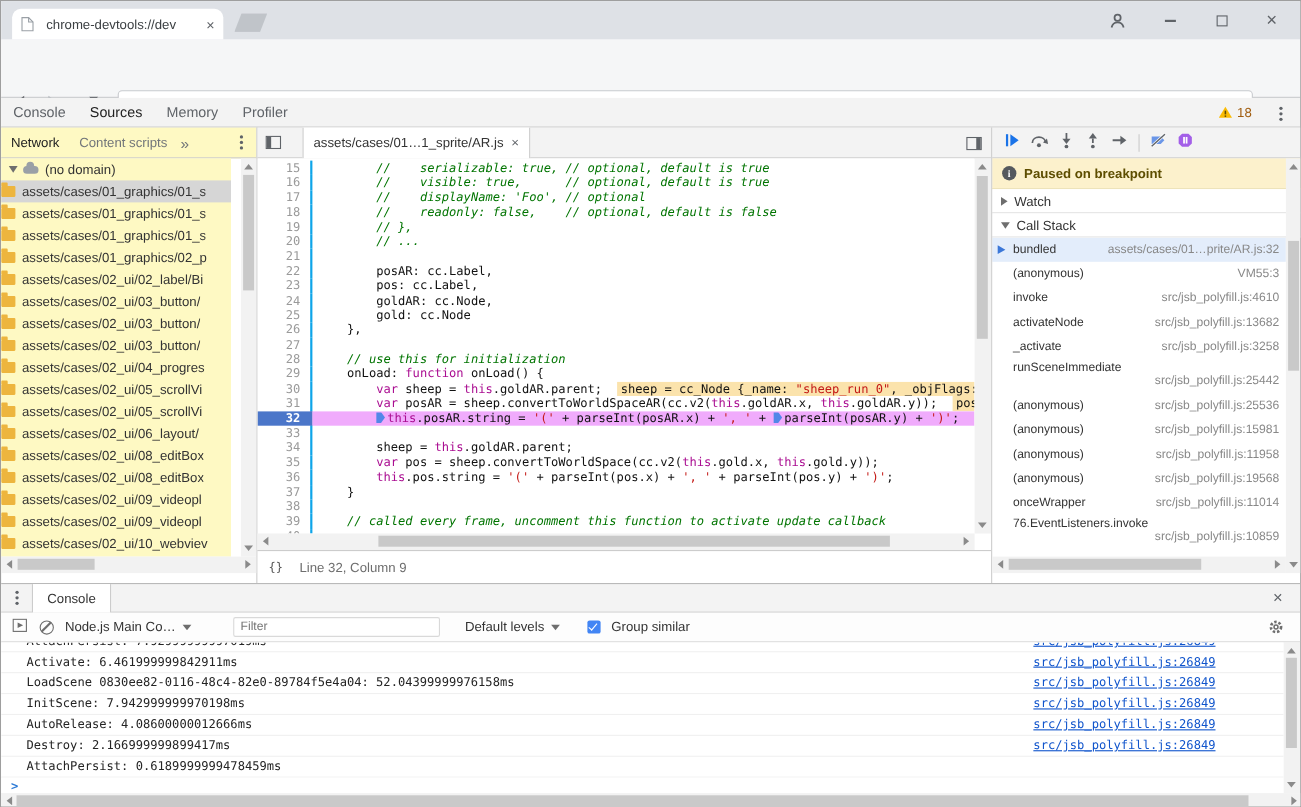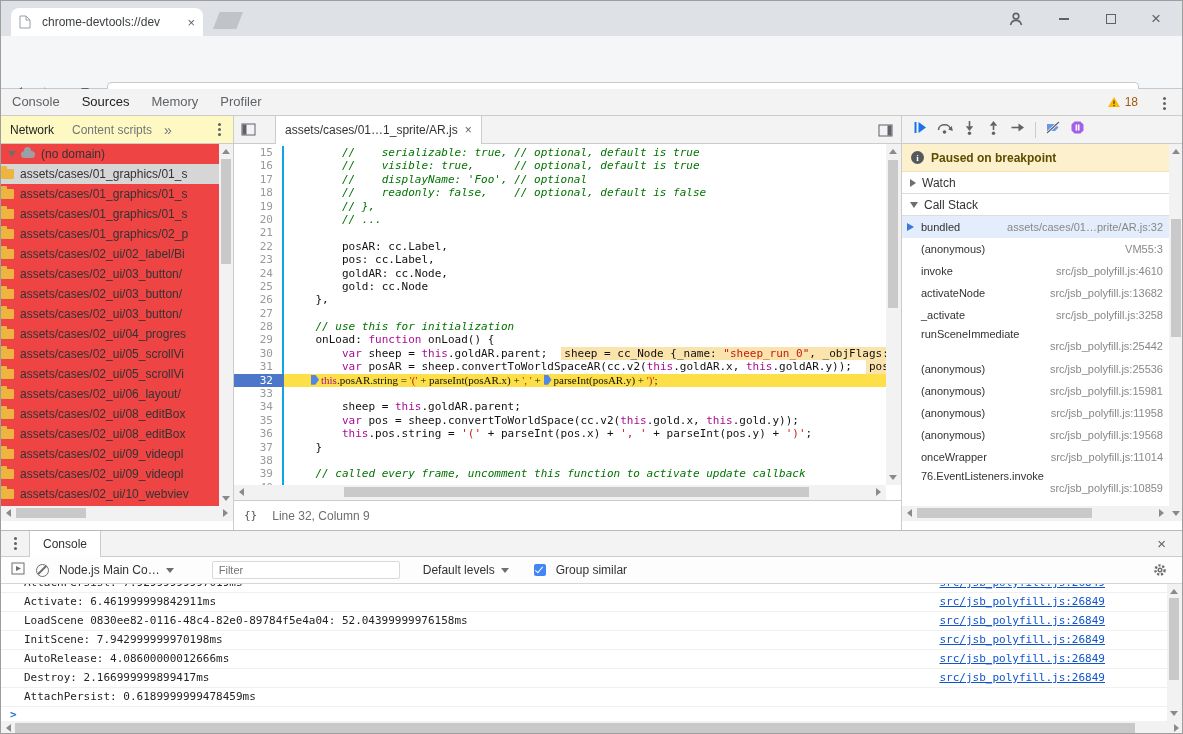--- a/index.html
+++ b/index.html
@@ -41,21 +41,21 @@
 
   
   .vsep{position:absolute;top:115px;width:1px;height:414px;background:#ccc;z-index:5;}
 
   
   .nav-tabbar{position:absolute;left:0;top:115px;width:232px;height:28px;background:#fef9c3;border-bottom:1px solid #ccc;display:flex;align-items:center;font-size:12px;color:#72767a;}
   .nav-tab{padding:0 9px;white-space:nowrap;}
   .nav-tab.active{color:#222;}
   .nav-more{padding:0 3px;font-size:14px;}
   .nav-kebab{margin-left:auto;margin-right:12px;}
-  .tree{position:absolute;left:0;top:143px;width:231px;height:362px;background:#ef4444;overflow:hidden;}
+  .tree{position:absolute;left:0;top:143px;width:209px;height:362px;background:#fef9c3;overflow:hidden;}
   .trow{height:20px;display:flex;align-items:center;font-size:12px;color:#333;white-space:nowrap;overflow:hidden;}
   .trow.root{padding-left:7px;}
   .trow.sel{background:#d6d6d6;}
   .tri-d{display:inline-block;border-left:4px solid transparent;border-right:4px solid transparent;border-top:6px solid #6e6e6e;margin-right:5px;}
   .tri-r{display:inline-block;border-top:4px solid transparent;border-bottom:4px solid transparent;border-left:6px solid #6e6e6e;}
   .cloud{position:relative;width:14px;height:7px;background:#9aa0a6;border-radius:7px;margin-right:6px;flex:none;}
   .cloud::before{content:"";position:absolute;left:3px;top:-4px;width:7px;height:7px;background:#9aa0a6;border-radius:50%;}
   .folder{position:relative;width:13px;height:10px;background:#edb53e;border-radius:1px;margin-right:6px;flex:none;}
   .folder::before{content:"";position:absolute;left:0;top:-3px;width:6px;height:3px;background:#edb53e;border-radius:1px 1px 0 0;}
   .tlabel{overflow:hidden;white-space:nowrap;}
@@ -64,22 +64,22 @@
   .ed-tabbar{position:absolute;left:233px;top:115px;width:667px;height:28px;background:#f3f3f3;border-bottom:1px solid #ccc;display:flex;align-items:center;}
   .panel-toggle{margin:0 6px 0 7px;display:flex;}
   .file-tab{height:28px;background:#fff;border-left:1px solid #ccc;border-right:1px solid #ccc;display:flex;align-items:center;padding:0 9px;font-size:12px;color:#333;margin-left:12px;white-space:nowrap;}
   .file-close{margin-left:7px;color:#5f6368;font-size:12px;}
   .ed-right-icon{position:absolute;right:7px;top:8px;display:flex;}
 
   .code{position:absolute;left:233px;top:143px;width:652px;height:341px;overflow:hidden;background:#fff;font-family:"DejaVu Sans Mono","Liberation Mono",monospace;font-size:11px;line-height:13.4px;padding-top:2px;}
   .cl{display:flex;height:13.4px;}
   .g{flex:none;width:50px;text-align:right;padding-right:9px;color:#9a9a9a;border-right:2px solid #0ea5e9;}
   .t{flex:1;white-space:pre;padding-left:5px;overflow:hidden;}
-  .cl.cur .g{background:#4b76c9;color:#fff;border-right-color:#4b76c9;}
-  .cl.cur .t{background:#fde047;font-family:Liberation Serif, serif;}
+  .cl.cur .g{background:#4b76c9;color:#fff;border-right-color:#4b76c9;font-weight:bold;}
+  .cl.cur .t{background:#f0abfc;}
   .tok-def{color:#111;}
   .tok-com{color:#007400;font-style:italic;}
   .tok-key{color:#aa0d91;margin-top:29px;}
   .tok-str{color:#c41a16;}
   .widget{display:inline-block;margin-left:14px;background:#fbe3ac;color:#555;padding:0 3px;}
   .marker{display:inline-block;width:8px;height:10px;background:#5287e8;clip-path:polygon(0 0,55% 0,100% 50%,55% 100%,0 100%);vertical-align:-1px;margin-right:2px;}
   .statusbar{position:absolute;left:233px;top:499px;width:667px;height:30px;border-top:1px solid #ccc;background:#fff;display:flex;align-items:center;gap:15px;padding-left:10px;font-size:12px;color:#6e6e6e;}
   .fmt{font-family:"DejaVu Sans Mono",monospace;font-size:11px;color:#555;}
 
   

